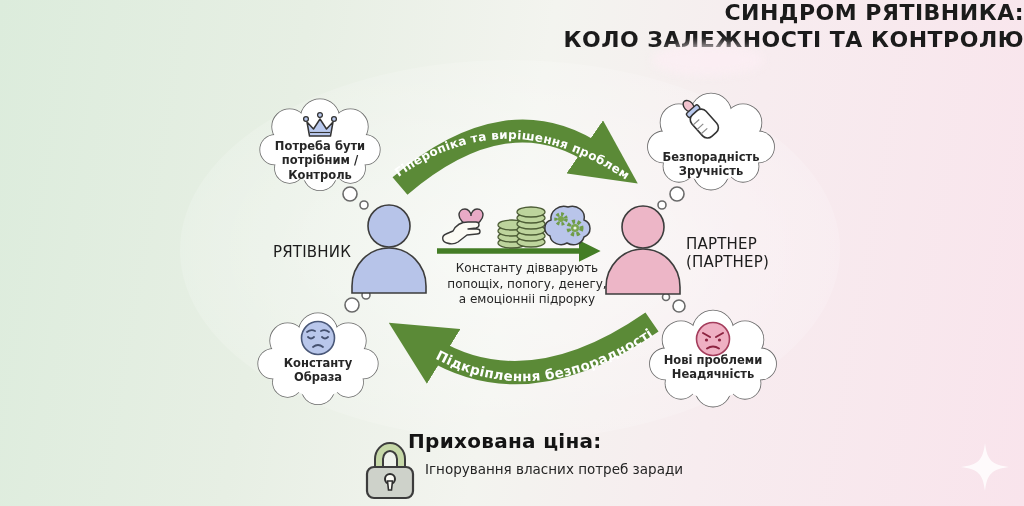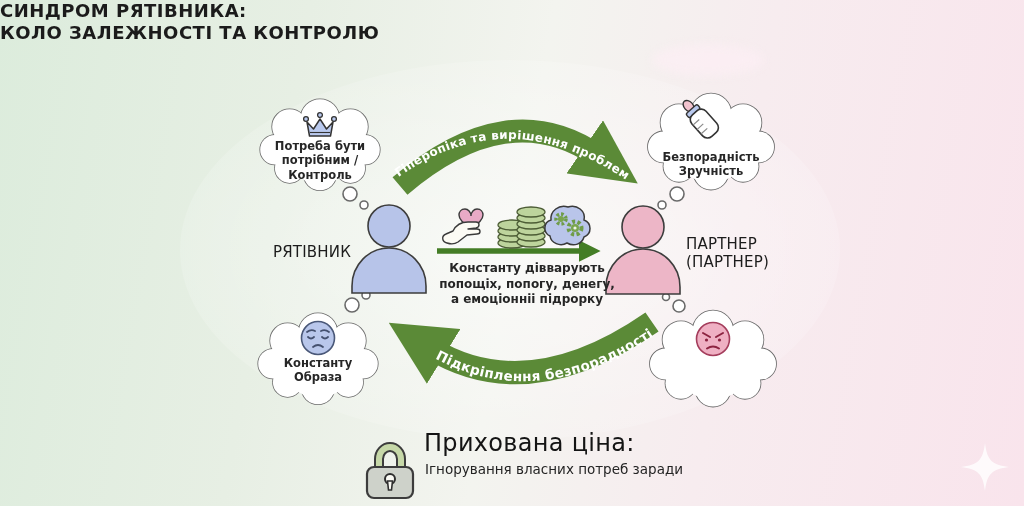--- a/index.html
+++ b/index.html
@@ -5,33 +5,33 @@
   html,body{margin:0;padding:0;}
   .canvas{
     position:relative;width:1024px;height:506px;overflow:hidden;
     font-family:"DejaVu Sans","Liberation Sans",sans-serif;
     background:linear-gradient(100deg,#dcecdc 0%,#e7efe4 28%,#f3f4ef 50%,#f7ecef 70%,#f9e4ec 100%);
   }
   .glow{position:absolute;left:180px;top:60px;width:660px;height:380px;border-radius:50%;
     background:radial-gradient(ellipse at center,rgba(255,255,255,0.55),rgba(255,255,255,0));pointer-events:none;}
   .art{position:absolute;left:0;top:0;width:1024px;height:506px;}
   .txt{position:absolute;color:#1e1e1e;}
-  .title{left:0;right:0;top:13px;text-align:left;font-weight:bold;font-size:18px;
+  .title{left:0;right:0;top:13px;text-align:right;font-weight:bold;font-size:22px;
     line-height:1.22;color:#1b1b1b;letter-spacing:0.5px;}
   .smudge{position:absolute;left:652px;top:44px;width:112px;height:32px;border-radius:50%;
     background:rgba(252,238,244,0.72);filter:blur(5px);}
   .actor-label{font-weight:normal;font-size:15px;color:#1c1c1c;letter-spacing:0.2px;}
   .rescuer-label{left:252px;top:243px;width:120px;text-align:center;}
   .partner-label{left:686px;top:235px;width:120px;text-align:left;line-height:1.2;}
   .bubble-text{position:absolute;text-align:center;font-size:11.5px;font-weight:bold;
     line-height:1.24;color:#262626;}
   .center-caption{left:432px;top:261px;width:190px;text-align:center;font-size:12px;
-    font-weight:bold;line-height:1.3;color:#252525;}
+    font-weight:normal;line-height:1.3;color:#252525;}
   .arc-text{fill:#ffffff;font-weight:bold;letter-spacing:0.3px;}
-  .footer-heading{left:424px;top:429px;font-size:24px;font-weight:normal;color:#141414;letter-spacing:0.3px;}
+  .footer-heading{left:408px;top:429px;font-size:20px;font-weight:bold;color:#141414;letter-spacing:0.3px;}
   .footer-body{left:425px;top:461px;width:300px;font-size:13.5px;line-height:1.32;color:#242424;}
 </style>
 </head>
 <body>
 
 <div class="canvas">
   <div class="glow"></div>
 
   <svg class="art" viewBox="0 0 1024 506">
     <defs>
@@ -195,20 +195,24 @@
     <div>Контроль</div>
   </div>
   <div class="bubble-text" style="left:657px;top:150px;width:108px;">
     <div>Безпорадність</div>
     <div>Зручність</div>
   </div>
   <div class="bubble-text" style="left:264px;top:356px;width:108px;">
     <div>Константу</div>
     <div>Образа</div>
   </div>
+  <div class="bubble-text" style="left:657px;top:353px;width:112px;">
+    <div>Нові проблеми</div>
+    <div>Неадячність</div>
+  </div>
 
   <div class="txt center-caption">
     <div>Константу дівварують</div>
     <div>попощіх, попогу, денегу,</div>
     <div>а емоціонніі підрорку</div>
   </div>
 
   <div class="txt footer-heading">Прихована ціна:</div>
   <div class="txt footer-body">
     <div>Ігнорування власних потреб заради</div>

